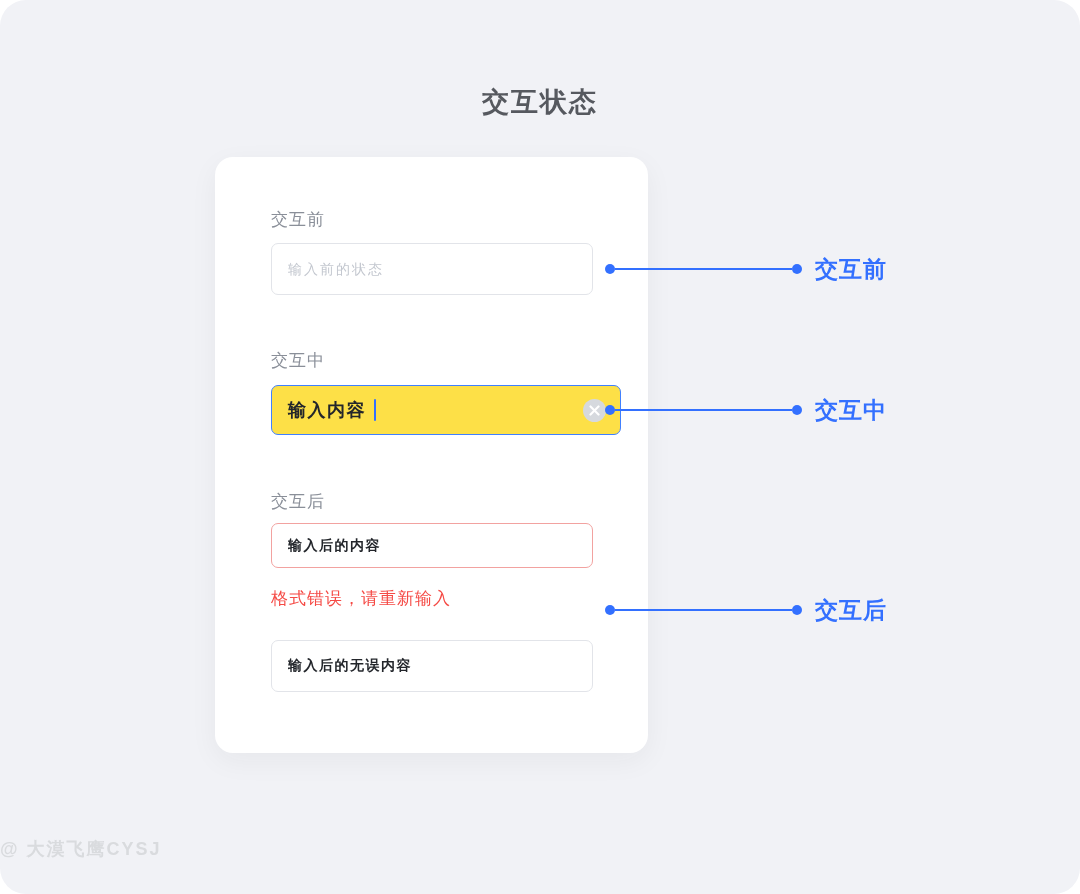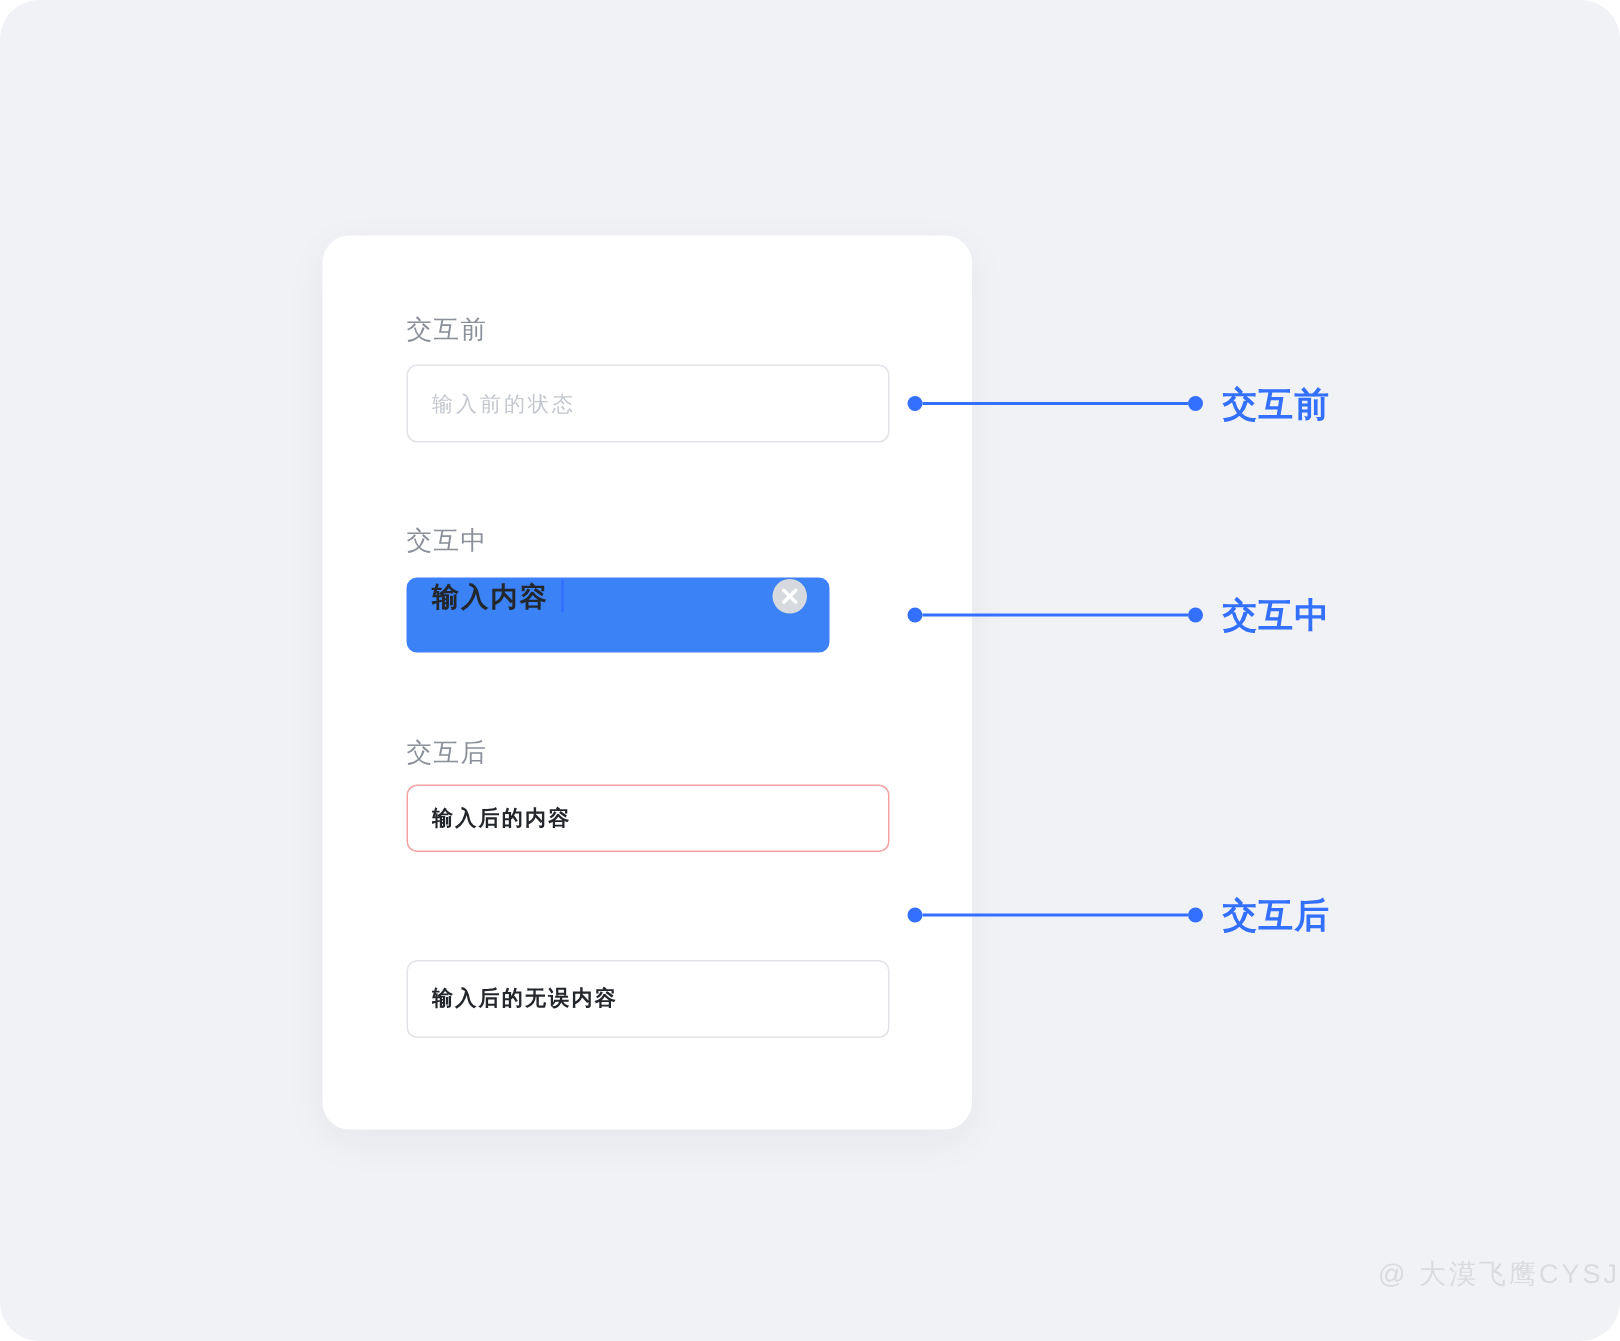--- a/index.html
+++ b/index.html
@@ -32,23 +32,23 @@
     padding:0 16px; font-size:14px; letter-spacing:1.5px;
     font-family:"Liberation Sans", sans-serif;
     color:#23262b; outline:none;
   }
   .text-input::placeholder { color:#c3c7cf; letter-spacing:2px; }
   .input-before { top:86px; font-weight:400; }
   .input-after  { top:366px; height:45px; border-color:#f2a2a0; font-weight:700; }
   .input-valid  { top:483px; font-weight:700; }
 
   .input-during {
-    position:absolute; left:56px; top:228px; width:282px; height:50px;
-    border:1.5px solid #4080ff; border-radius:7px; background:#3b82f6;
-    display:flex; padding:0 14px 0 16px;
+    position:absolute; left:56px; top:228px; width:350px; height:50px;
+    border:1.5px solid #4080ff; border-radius:7px; background:#fde047;
+    display:flex; align-items:center; padding:0 14px 0 16px;
   }
   .input-during .value { font-size:18px; font-weight:700; color:#23262b; letter-spacing:1.5px; }
   .caret {
     width:2px; height:22px; margin-left:8px; border-radius:1px;
     background:#3370ff; flex:0 0 auto;
   }
   .clear-btn {
     margin-left:auto; width:23px; height:23px; border-radius:50%;
     background:#d6d9de; display:flex; align-items:center; justify-content:center;
     cursor:pointer; flex:0 0 auto;
@@ -72,49 +72,51 @@
   }
   .callout .line {
     width:177px; height:2px; background:#3370ff; flex:0 0 auto;
   }
   .callout .co-label {
     margin-left:13px; font-size:23px; font-weight:700; color:#3370ff; letter-spacing:1px;
     white-space:nowrap;
   }
   .watermark {
     position:absolute; bottom:33px; left:0; width:100%;
-    text-align:right; font-size:18px; font-weight:400;
+    text-align:left; font-size:18px; font-weight:700;
     color:#d9dbde; letter-spacing:2px;
   }
 </style>
 </head>
 <body>
 
 <div class="canvas">
 
+  <div class="page-title">交互状态</div>
 
   <div class="card">
 
     <div class="field-label lbl-before">交互前</div>
     <input class="text-input input-before" type="text" readonly="" placeholder="输入前的状态" style="">
 
     <div class="field-label lbl-during">交互中</div>
     <div class="input-during">
       <span class="value">输入内容</span>
       <span class="caret"></span>
       <span class="clear-btn">
         <svg width="11" height="11" viewBox="0 0 11 11">
           <line x1="1.5" y1="1.5" x2="9.5" y2="9.5" stroke="#ffffff" stroke-width="2.2" stroke-linecap="round"></line>
           <line x1="9.5" y1="1.5" x2="1.5" y2="9.5" stroke="#ffffff" stroke-width="2.2" stroke-linecap="round"></line>
         </svg>
       </span>
     </div>
 
     <div class="field-label lbl-after">交互后</div>
     <input class="text-input input-after" type="text" readonly="" value="输入后的内容" style="">
+    <div class="error-text">格式错误，请重新输入</div>
     <input class="text-input input-valid" type="text" readonly="" value="输入后的无误内容" style="">
 
   </div>
 
   <div class="callout co-1">
     <span class="dot"></span>
     <span class="line"></span>
     <span class="dot"></span>
     <span class="co-label">交互前</span>
   </div>

